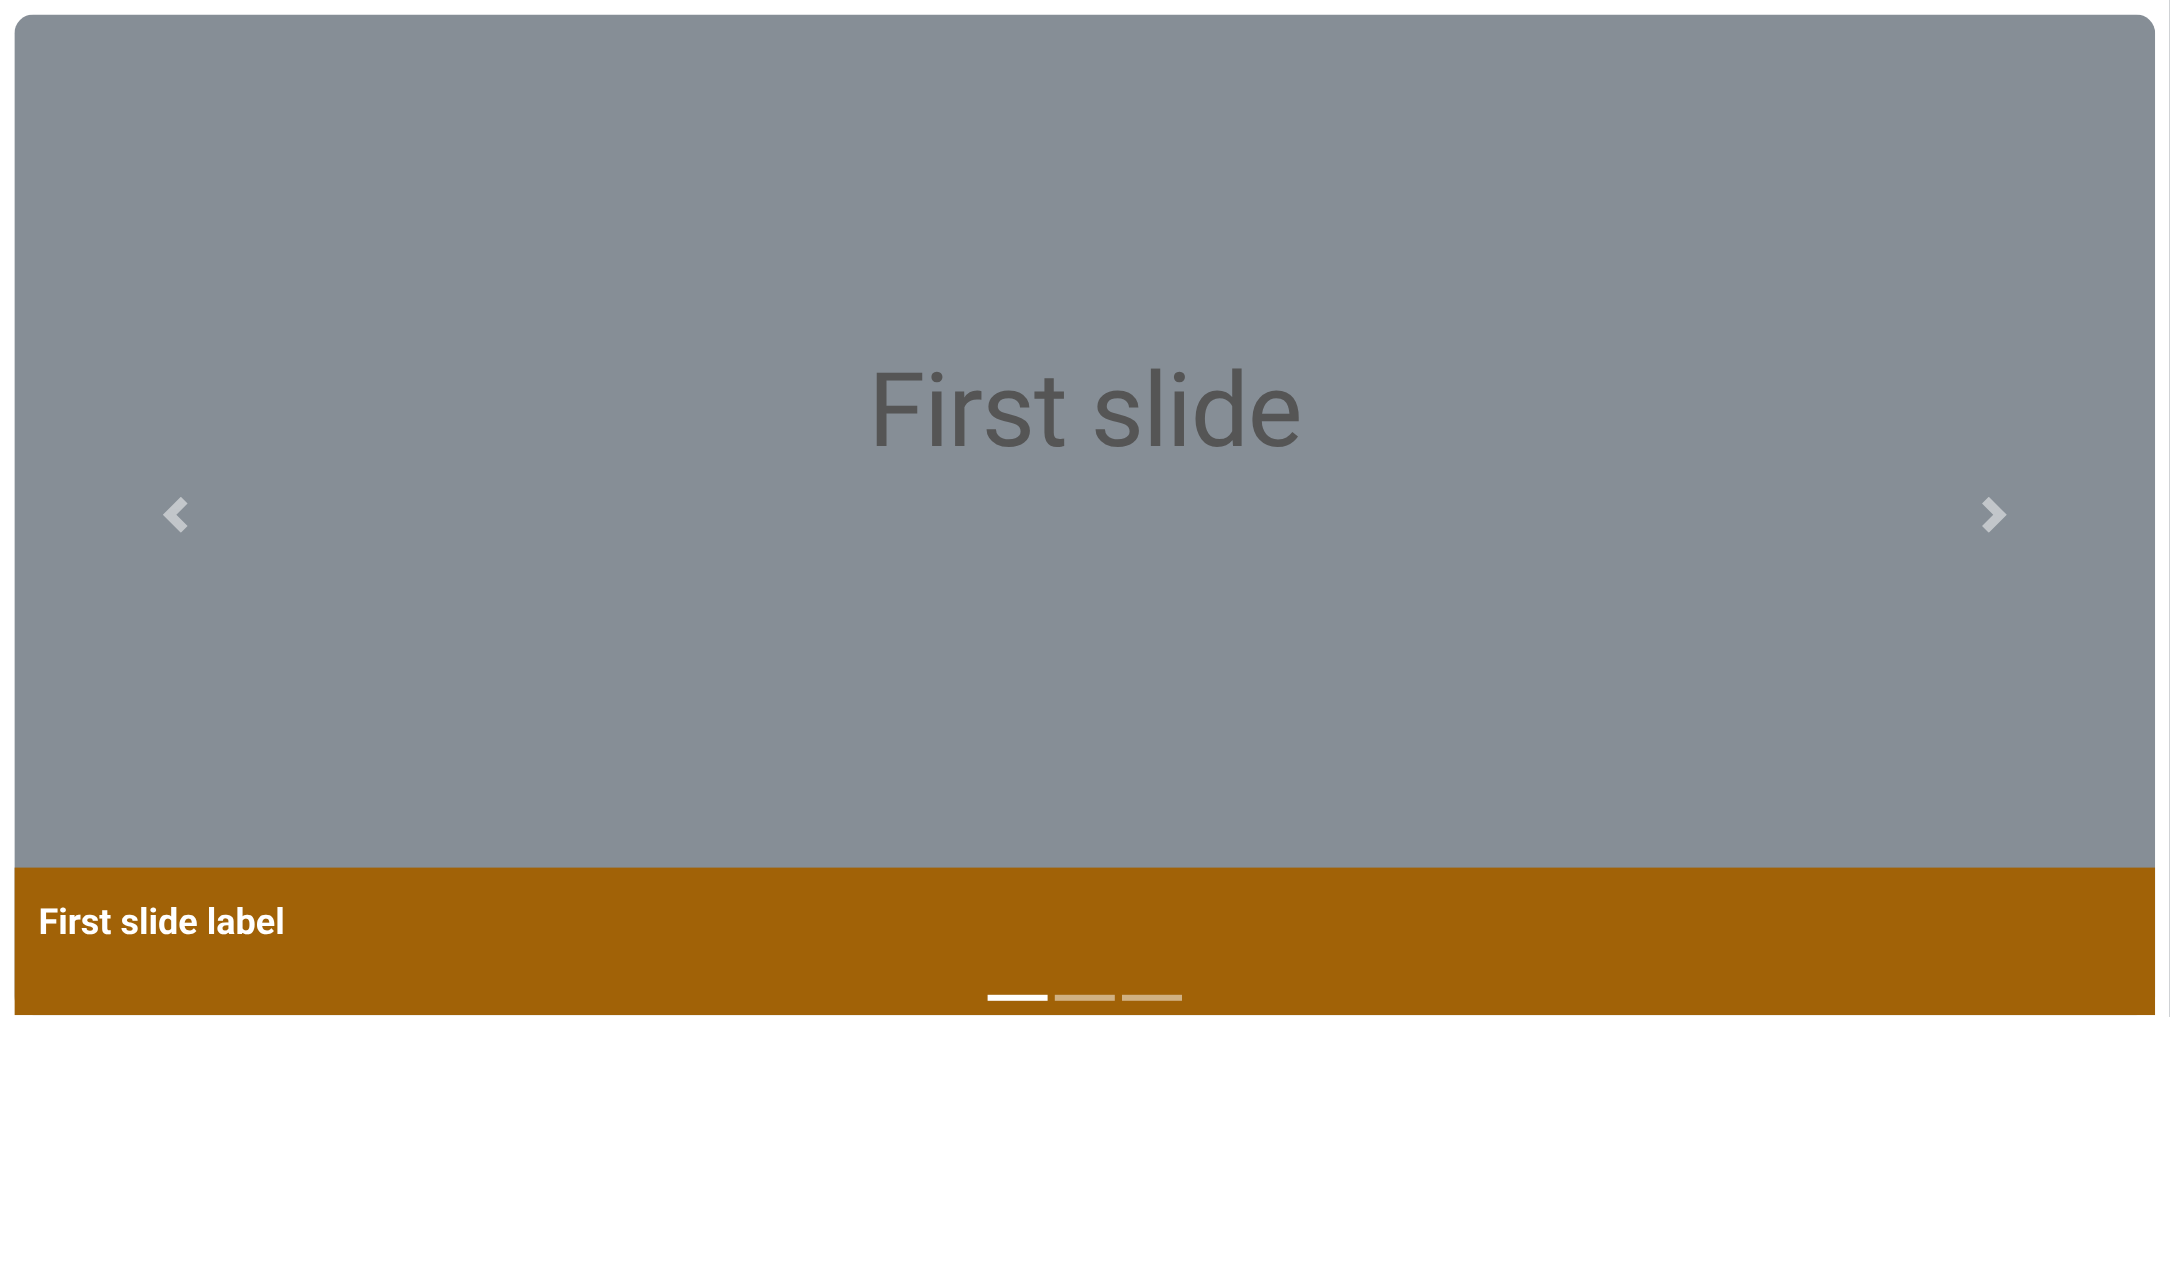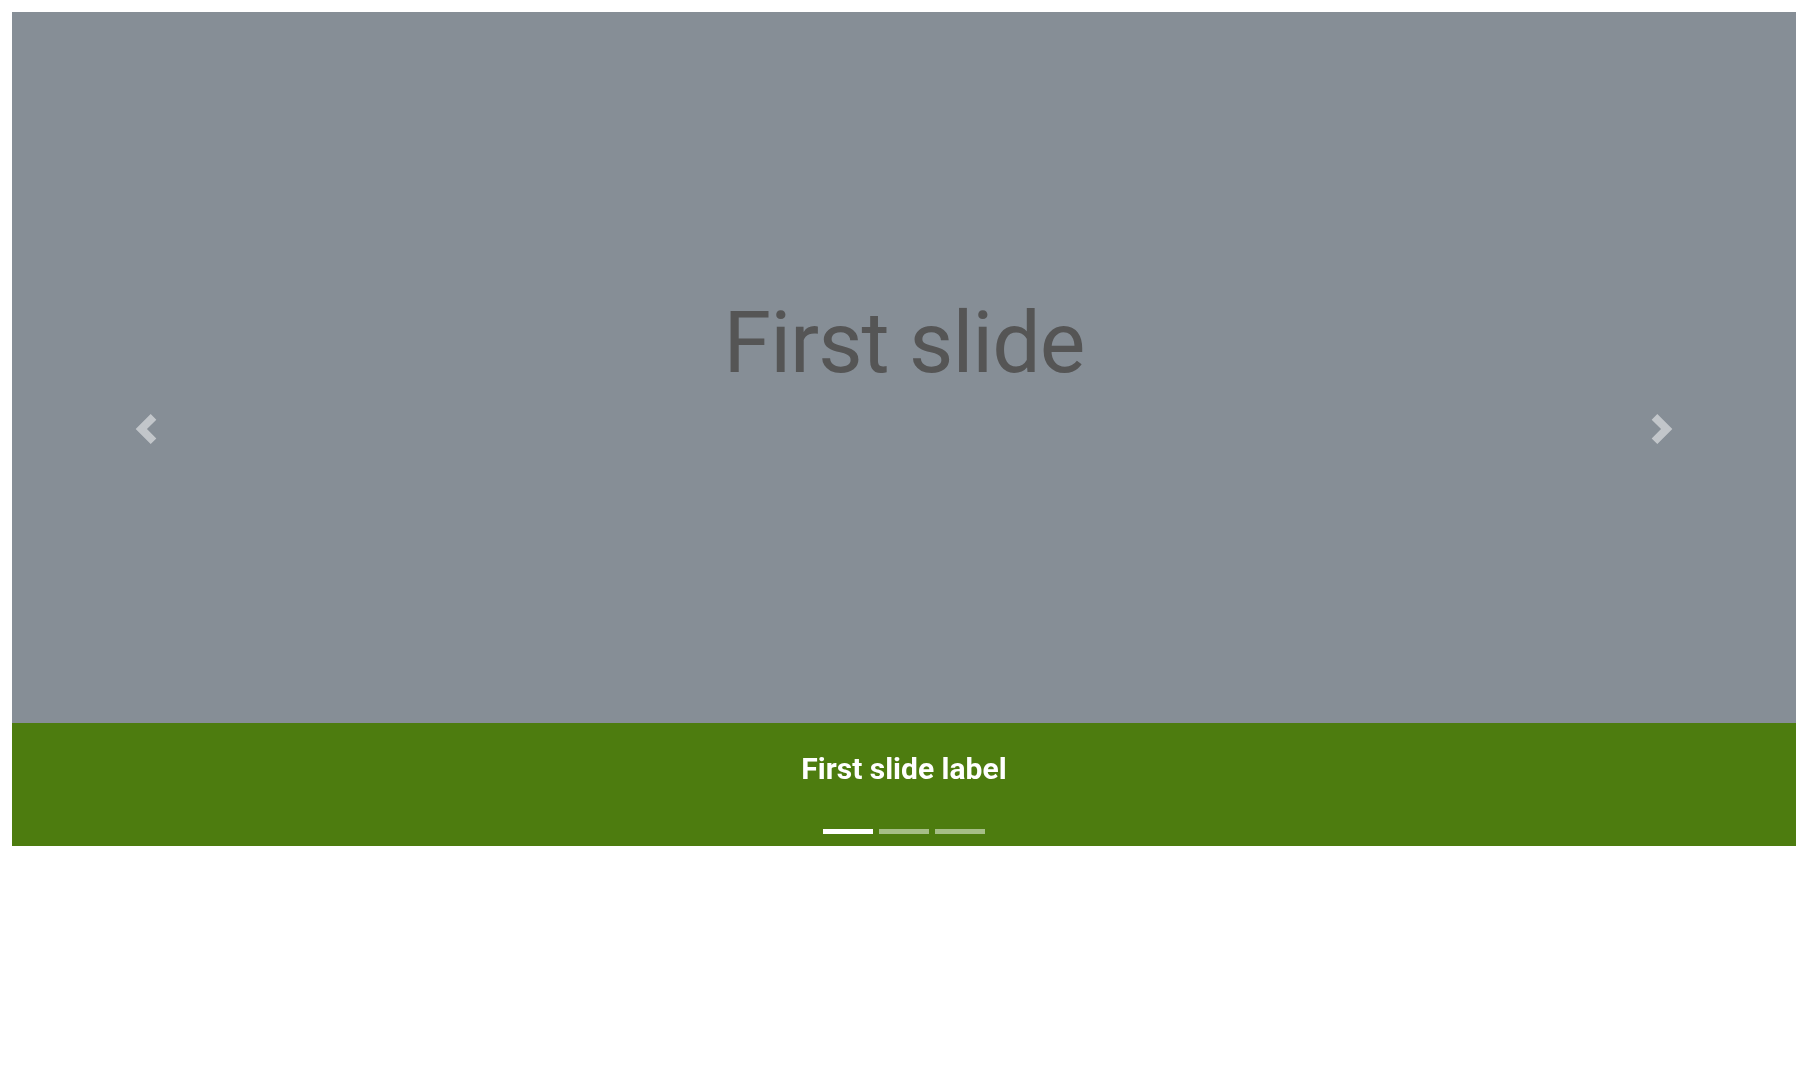--- a/index.html
+++ b/index.html
@@ -33,35 +33,36 @@
       display: block;
     }
     .slide-image {
       width: 100%;
       height: 100%;
       background: #868e96;
       display: flex;
       align-items: flex-start;
       justify-content: center;
       padding-top: 280px;
+      border-radius: 16px;
     }
     .slide-image-text {
       font-size: 86px;
       font-weight: 400;
       color: #555555;
       letter-spacing: -1px;
     }
     .carousel-caption {
       position: absolute;
       bottom: 0;
       left: 0;
       right: 0;
-      background: #4d7c0f;
+      background: #a16207;
       color: #fff;
-      text-align: center;
+      text-align: left;
       padding: 28px 20px 48px 20px;
     }
     .caption-title {
       font-size: 30px;
       font-weight: 700;
       margin-bottom: 12px;
     }
     .caption-text {
       font-size: 24px;
       font-weight: 400;

